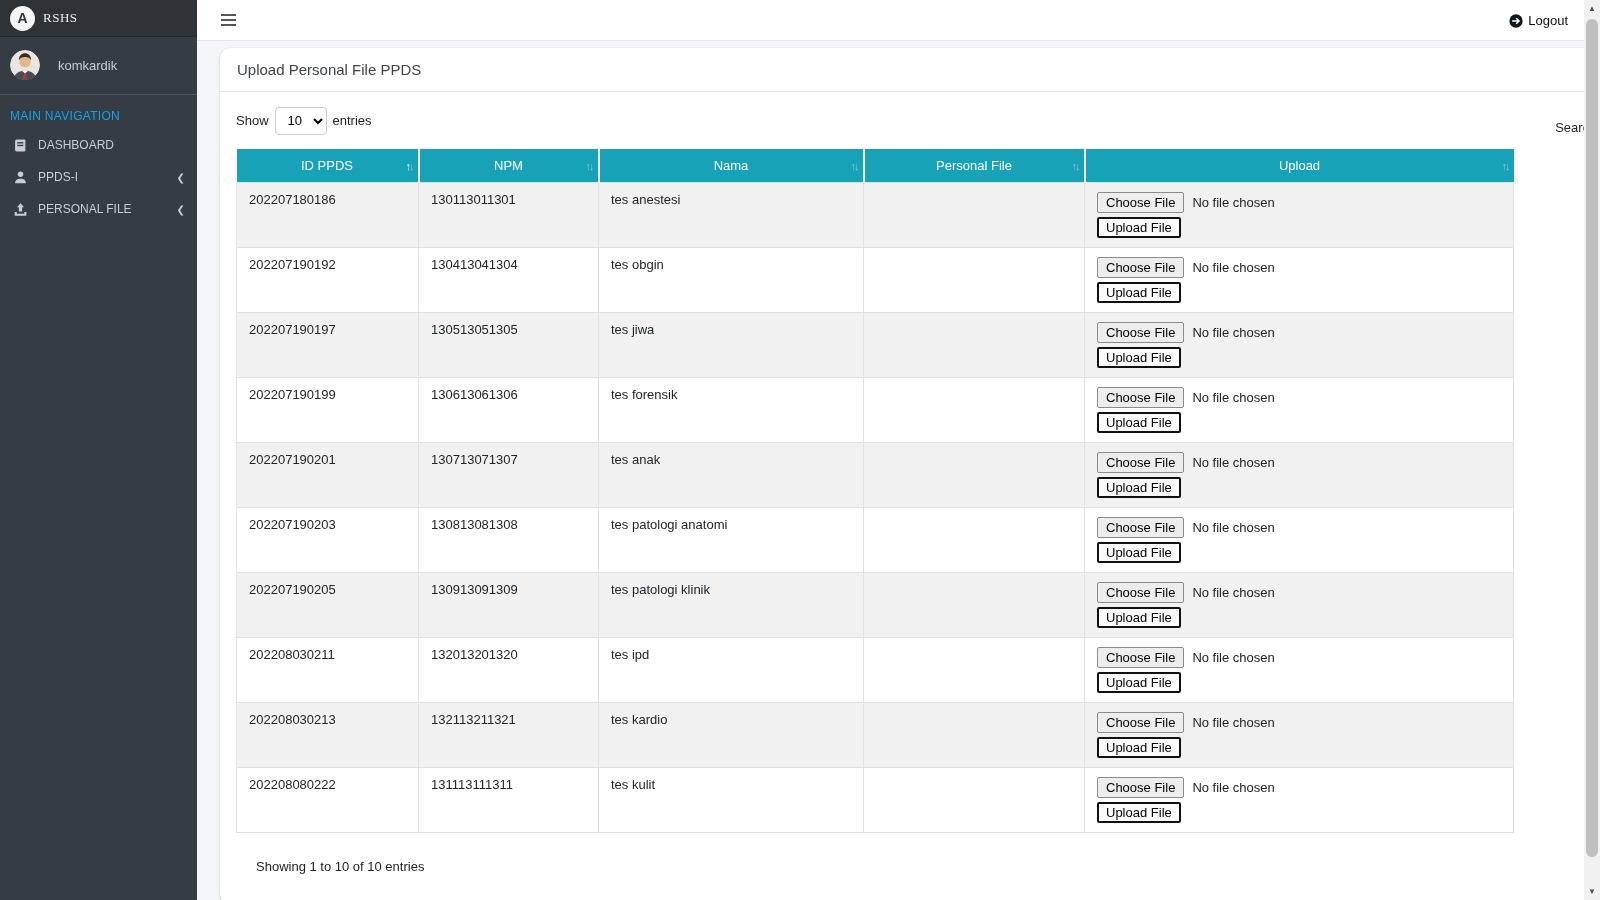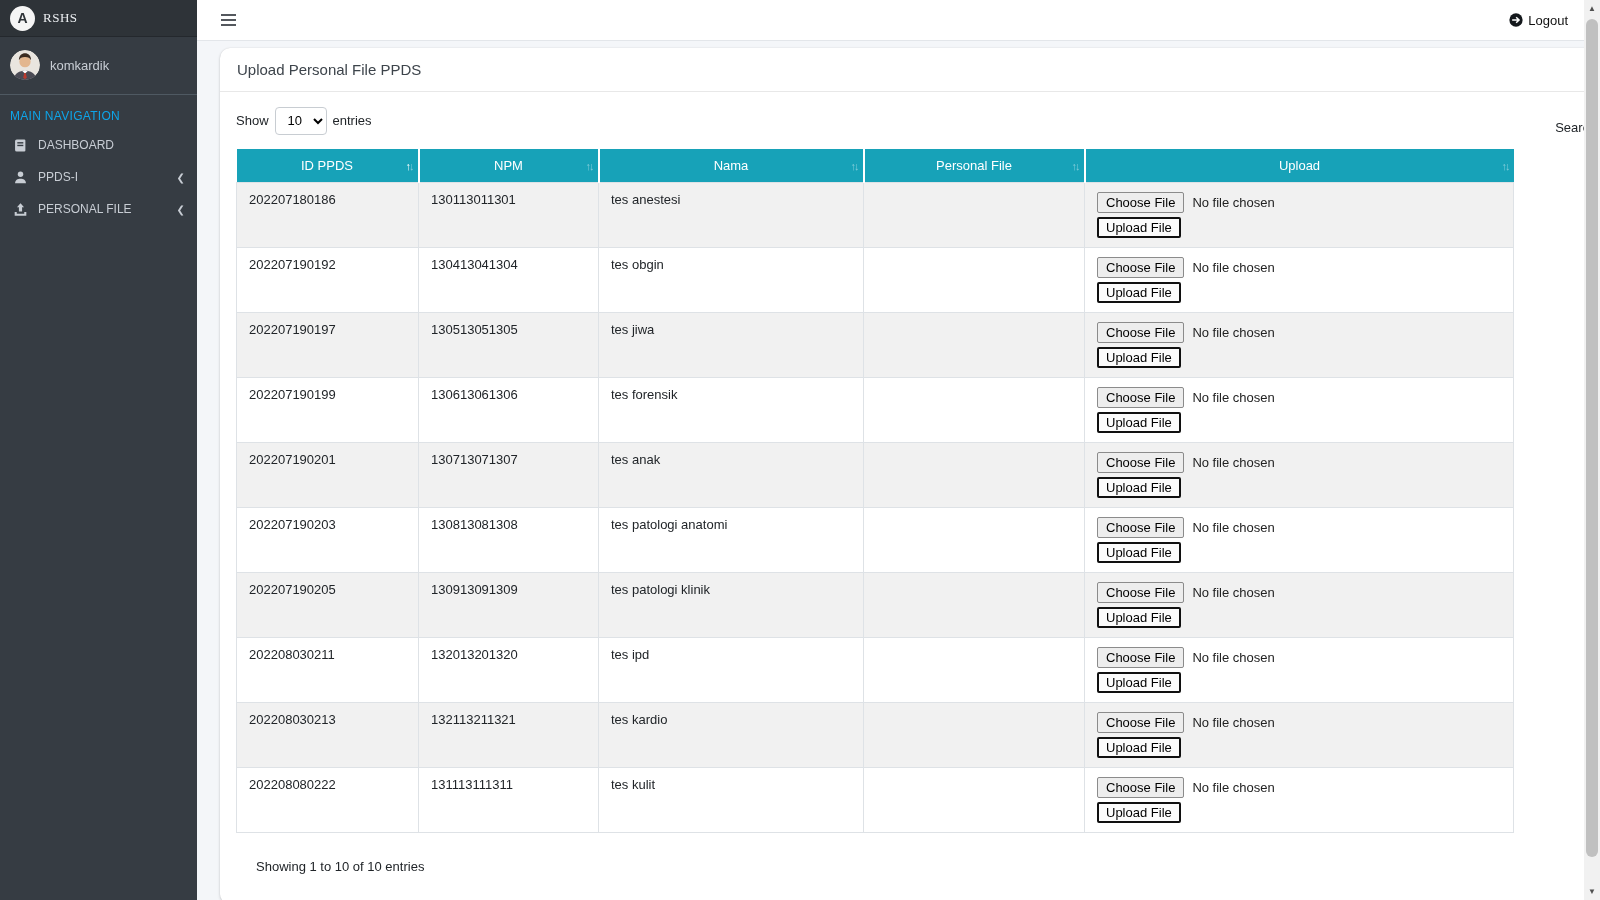--- a/index.html
+++ b/index.html
@@ -22,21 +22,21 @@
     padding: 0 10px; background: #2e3338;
     border-bottom: 1px solid #24282d;
   }
   .logo-circle {
     width: 25px; height: 25px; border-radius: 50%; background: #f5f5f5;
     color: #2e3338; font-weight: 800; font-size: 14px;
     display: flex; align-items: center; justify-content: center;
   }
   .brand-text { color: #eceff2; font-size: 13px; letter-spacing: 0.5px; font-family: Liberation Serif, serif; }
   .user-panel {
-    display: flex; align-items: center; gap: 10px;
+    display: flex; align-items: center; gap: 18px;
     padding: 13px 10px 14px 10px;
     border-bottom: 1px solid #4f5962;
   }
   .avatar { width: 30px; height: 30px; border-radius: 50%; overflow: hidden; flex: 0 0 auto; }
   .user-name { color: #c8cdd4; font-size: 13px; }
   .nav-header {
     color: #0ea5e9; font-size: 12px; letter-spacing: 0.3px;
     padding: 14px 10px 6px 10px;
   }
   .nav-item {
@@ -49,21 +49,21 @@
 
   
   .topbar {
     position: absolute; left: 197px; top: 0; width: 1387px; height: 41px;
     background: #ffffff; border-bottom: 1px solid #e3e6ea;
     display: flex; align-items: center; justify-content: space-between;
     padding: 0 16px 0 22px; z-index: 10;
   }
   .hamburger { display: flex; flex-direction: column; gap: 3px; cursor: pointer; padding: 4px 2px; }
   .hamburger div { width: 15px; height: 2px; background: #54585e; }
-  .logout-btn { display: flex; align-items: flex-start; gap: 5px; cursor: pointer; color: #111; font-size: 13px; }
+  .logout-btn { display: flex; align-items: flex-end; gap: 5px; cursor: pointer; color: #111; font-size: 13px; }
 
   
   .scrollbar {
     position: absolute; right: 0; top: 0; width: 16px; height: 900px;
     background: #f1f1f1; z-index: 30;
   }
   .scroll-arrow {
     height: 17px; display: flex; align-items: center; justify-content: center;
     font-size: 8px; color: #505050;
   }

